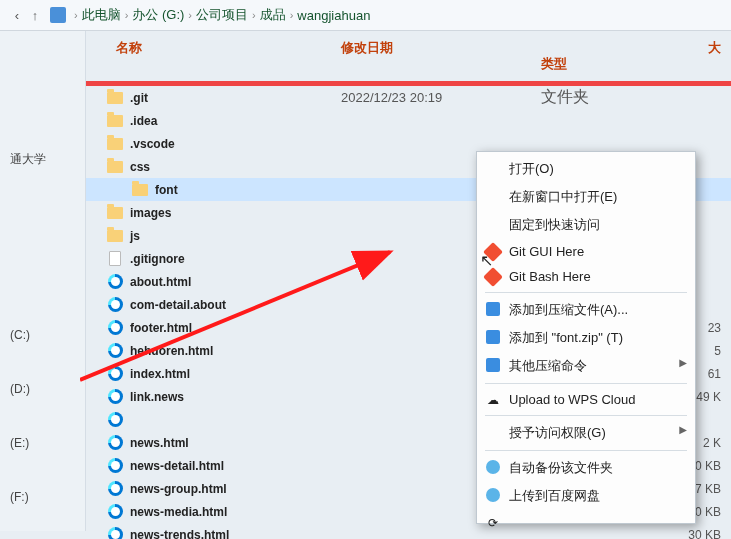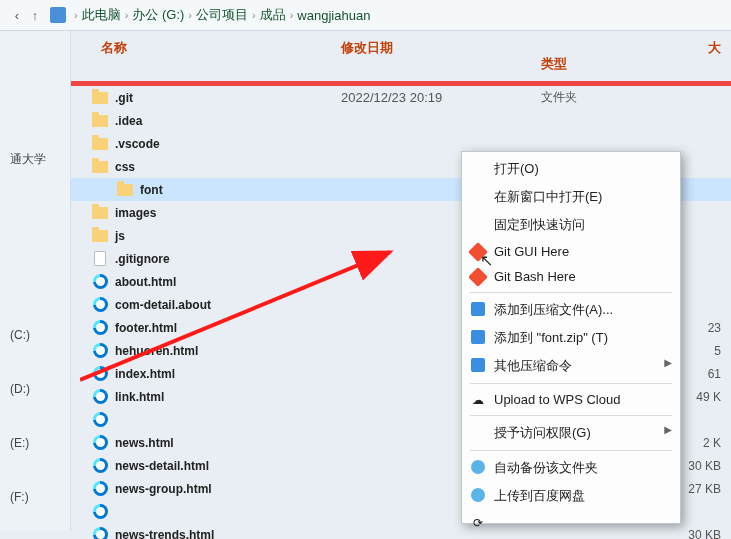--- a/index.html
+++ b/index.html
@@ -5,37 +5,37 @@
 * { margin: 0; padding: 0; box-sizing: border-box; font-family: "Microsoft YaHei", "Segoe UI", sans-serif; font-size: 13px; }
 body { background: #e8eef3; width: 731px; height: 539px; overflow: hidden; position: relative; }
 
 .breadcrumb { display: flex; align-items: center; padding: 6px 10px; background: #f5f8fb; border-bottom: 1px solid #d0d7de; gap: 4px; }
 .breadcrumb .crumb { color: #14532d; }
 .breadcrumb .sep { color: #888; font-size: 11px; }
 .bc-arrow { width: 14px; height: 14px; display: inline-flex; align-items: center; justify-content: center; color: #555; }
 .bc-icon { width: 16px; height: 16px; background: #4a90d9; border-radius: 2px; display: inline-block; margin: 0 4px; }
 
 .main { display: flex; height: 500px; }
-.sidebar { width: 71px; background: #edf2f6; border-right: 1px solid #d5dde5; padding-top: 100px; }
+.sidebar { width: 86px; background: #edf2f6; border-right: 1px solid #d5dde5; padding-top: 100px; }
 .side-item { padding: 20px 0 20px 10px; font-size: 12px; color: #444; }
 
 .content { flex: 1; position: relative; }
 .header-row { display: flex; padding: 8px 0; border-bottom: 5px solid #ef4444; color: #c2410c; font-size: 12px; font-weight: bold; }
 .col-name { padding-left: 30px; flex: 1; }
 .col-mod { width: 200px; }
 .col-type { width: 130px; margin-top: 16px; }
 .col-size { width: 60px; text-align: right; padding-right: 10px; }
 
 .file-list { }
 .file-row { display: flex; align-items: center; padding: 2px 0 2px 20px; height: 23px; }
 .file-row.selected { background: #cce5ff; padding-left: 45px; }
 .file-row .icon { width: 18px; height: 16px; margin-right: 6px; display: flex; align-items: center; justify-content: center; }
 .file-row .name { flex: 1; color: #222; font-size: 12px; font-weight: bold; }
 .file-row .mod { width: 200px; color: #555; font-size: 13px; }
-.file-row .type { width: 130px; color: #555; font-size: 12px; }
+.file-row .type { width: 130px; color: #555; font-size: 16px; }
 .file-row .size { width: 60px; text-align: right; padding-right: 10px; color: #555; font-size: 12px; }
 
 .folder-icon { width: 16px; height: 12px; background: #f9d178; border-radius: 1px; position: relative; }
 .folder-icon::before { content: ''; position: absolute; top: -3px; left: 0; width: 7px; height: 3px; background: #f9d178; border-radius: 1px 1px 0 0; }
 .file-icon { width: 12px; height: 15px; background: #fff; border: 1px solid #bbb; border-radius: 1px; }
 .edge-icon { width: 15px; height: 15px; border-radius: 50%; background: conic-gradient(#0078d4 0deg 270deg, #50e6ff 270deg 360deg); position: relative; }
 .edge-icon::after { content:''; position:absolute; inset: 3px; background: #fff; border-radius: 50%; }
 
 .ctx-menu { position: absolute; left: 390px; top: 120px; width: 220px; background: #fdfdfd; border: 1px solid #bfc8d0; box-shadow: 3px 3px 10px rgba(0,0,0,0.35); padding: 3px 0; z-index: 50; }
 .ctx-item { display: flex; align-items: flex-start; padding: 5px 10px 5px 32px; position: relative; font-size: 13px; color: #222; }
@@ -201,21 +201,21 @@
           </span>
           <span class="name">index.html</span>
           <span class="mod"></span>
           <span class="type"></span>
           <span class="size">61</span>
         </div>
         <div class="file-row">
           <span class="icon">
             <span class="edge-icon"></span>
           </span>
-          <span class="name">link.html</span>
+          <span class="name">link.news</span>
           <span class="mod"></span>
           <span class="type"></span>
           <span class="size">49 K</span>
         </div>
         <div class="file-row">
           <span class="icon">
             <span class="edge-icon"></span>
           </span>
           <span class="mod"></span>
           <span class="type"></span>
@@ -245,20 +245,21 @@
           </span>
           <span class="name">news-group.html</span>
           <span class="mod"></span>
           <span class="type"></span>
           <span class="size">27 KB</span>
         </div>
         <div class="file-row">
           <span class="icon">
             <span class="edge-icon"></span>
           </span>
+          <span class="name">news-media.html</span>
           <span class="mod"></span>
           <span class="type"></span>
           <span class="size">30 KB</span>
         </div>
         <div class="file-row">
           <span class="icon">
             <span class="edge-icon"></span>
           </span>
           <span class="name">news-trends.html</span>
           <span class="mod"></span>

